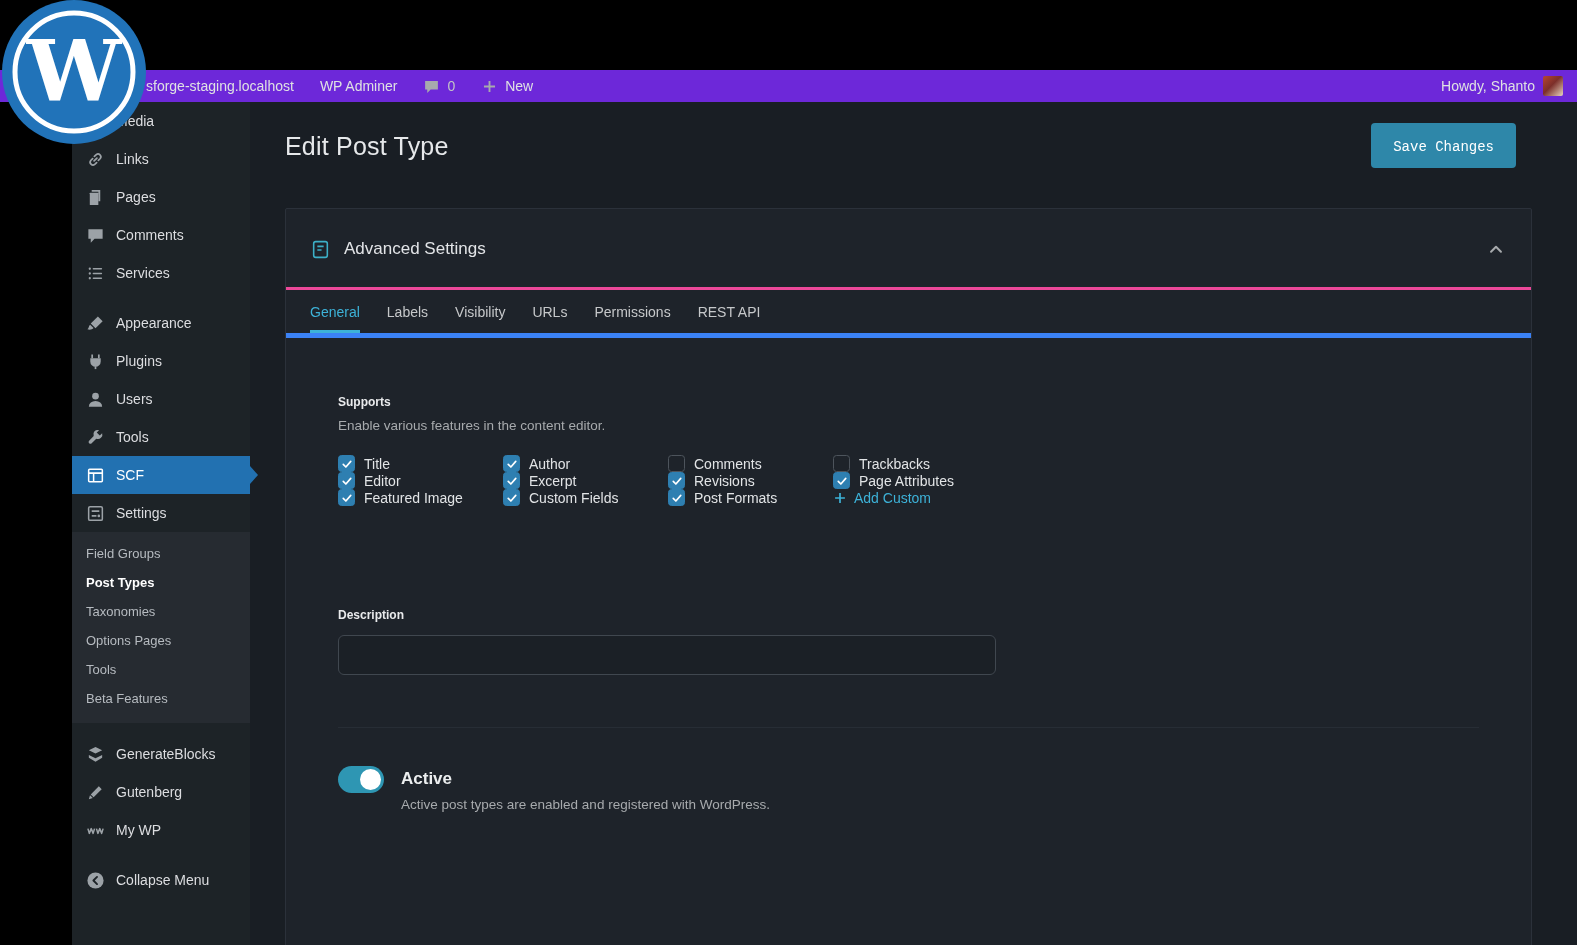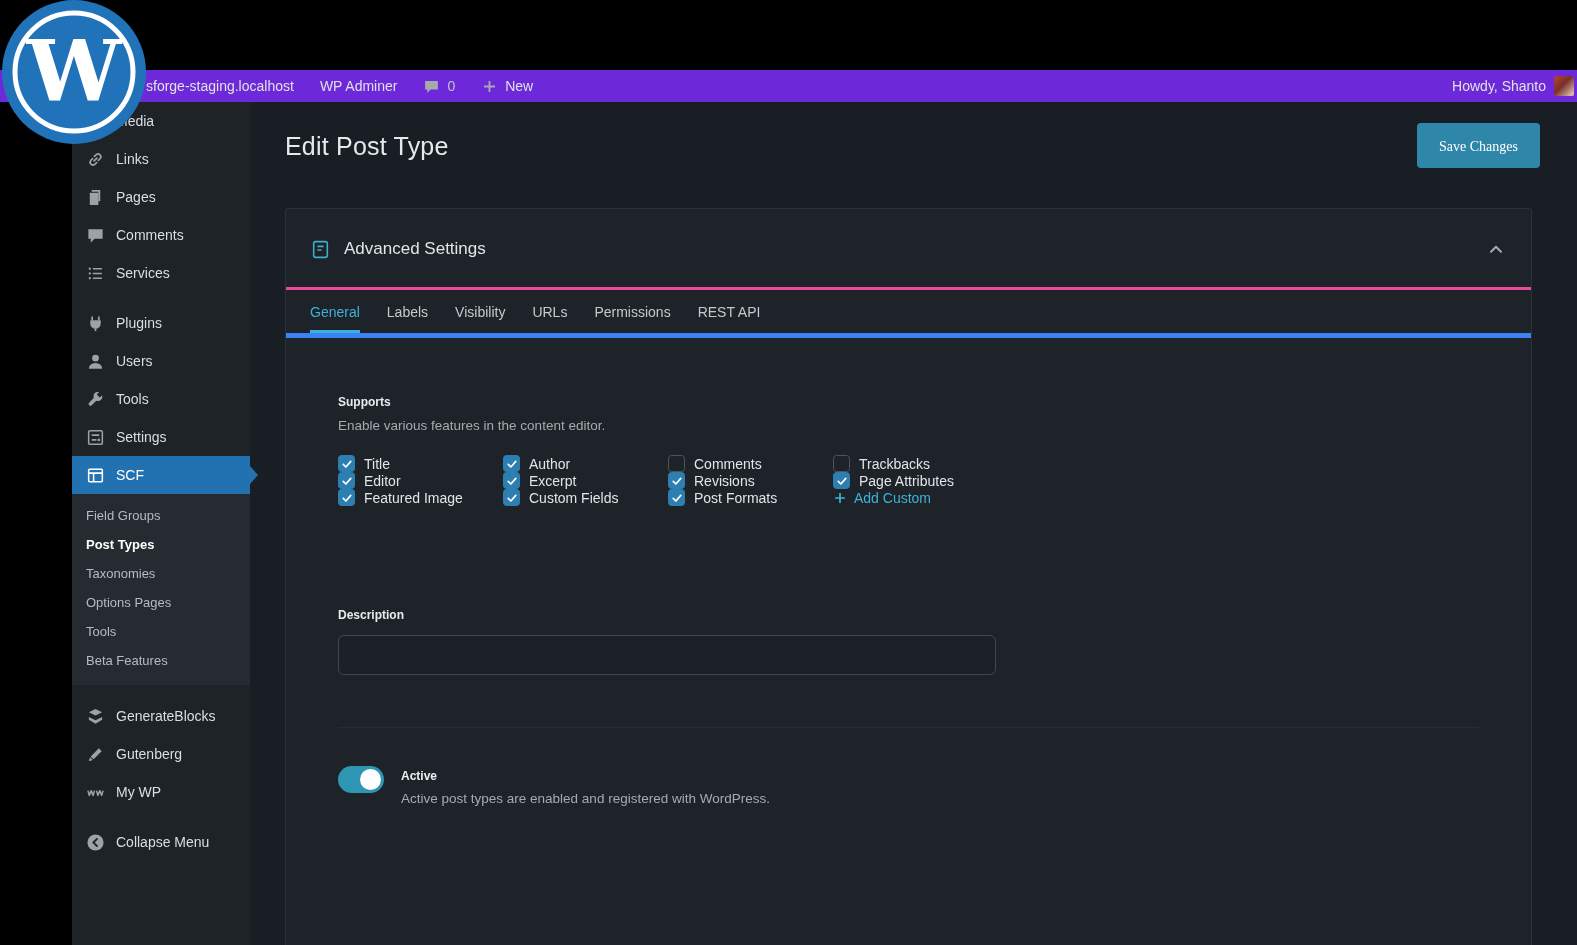--- a/index.html
+++ b/index.html
@@ -13,21 +13,21 @@
   
   .admin-bar {
     position:absolute; top:70px; left:0; width:100%; height:32px;
     background:#6d28d9; color:#dfe1e3; font-size:14px;
     display:flex; align-items:center; z-index:5; padding-left:122px;
   }
   .ab-group { display:flex; align-items:center; gap:7px; margin-right:26px; cursor:pointer; }
   .ab-icon { width:17px; height:17px; color:#a7aaad; display:flex; }
   .ab-icon svg { width:100%; height:100%; }
   .ab-count { color:#c3c4c7; }
-  .ab-right { margin-left:auto; display:flex; align-items:center; gap:8px; padding-right:3px; cursor:pointer;text-align:center; }
+  .ab-right { margin-left:auto; display:flex; align-items:center; gap:8px; padding-right:14px; cursor:pointer;text-align:center; }
   .ab-avatar { width:20px; height:20px; border-radius:2px;
     background:linear-gradient(135deg,#b8452f 0%,#7c2f2a 45%,#e8d6c0 100%); }
 
   
   .wp-logo { position:absolute; top:-3px; left:-2px; width:152px; height:152px; z-index:30; }
 
   
   .sidebar {
     position:absolute; top:102px; left:72px; width:178px; bottom:0;
     background:#1d2327; z-index:4; font-size:14px;
@@ -50,23 +50,23 @@
   .sb-subitem.active { color:#fff; font-weight:bold; }
 
   
   .content {
     position:absolute; top:102px; left:250px; right:0; bottom:0;
     background:#191e24; z-index:1; overflow:hidden;
   }
   .page-header { position:relative; height:106px; padding:30px 45px 0 35px; }
   .page-title { font-size:25px; font-weight:400; color:#e6e8ea; letter-spacing:.2px; }
   .save-btn {
-    position:absolute; top:21px; right:37px; height:45px; padding:16px 22px;
+    position:absolute; top:21px; right:61px; height:45px; padding:16px 22px;
     background:#2e87a9; color:#fff; border:none; border-radius:4px;
-    font-size:14px; font-family:Liberation Serif, serif; cursor:pointer;
+    font-size:14px; font-family:Liberation Mono, monospace; cursor:pointer;
   }
 
   .panel {
     margin:0 45px 0 35px; background:#1e232a;
     border:1px solid #2b313a; border-radius:2px; min-height:760px;
   }
   .panel-header {
     display:flex; align-items:center; gap:13px;
     padding:29px 24px 27px; border-bottom:3px solid #ec4899;
   }
@@ -105,21 +105,21 @@
     background:#1b2026; border:1px solid #40474f; border-radius:6px;
     color:#e2e4e6; padding:0 12px; font-size:14px; font-family:inherit; outline:none;
   }
 
   .active-section {
     margin-top:52px; border-top:1px solid #272d35; padding-top:38px;
     display:flex; align-items:flex-start; gap:17px;
   }
   .toggle { width:46px; height:27px; border-radius:14px; background:#2e96b3; position:relative; cursor:pointer; flex-shrink:0; }
   .toggle .knob { position:absolute; right:3px; top:3px; width:21px; height:21px; border-radius:50%; background:#fff; }
-  .active-title { font-size:12px; font-weight:bold; color:#eceeef; margin-top:3px; }
+  .active-title { font-size:17px; font-weight:bold; color:#eceeef; margin-top:3px; }
   .active-help { margin-top:8px; font-size:13.5px; color:#a7aaad; }
 </style>
 </head>
 <body>
 
 <div class="admin-bar">
   <div class="ab-group">
     <span class="ab-icon">
       <svg viewBox="0 0 20 20" fill="currentColor">
           <path d="M10 2.5 L2.5 9 h2 v8 h4.5 v-5 h2 v5 h4.5 V9 h2 z"></path>
@@ -210,20 +210,29 @@
               <circle cx="4" cy="15" r="1.2"></circle>
               <rect x="7" y="14.2" width="10" height="1.7" rx="0.8"></rect>
             </svg>
           </span>
     <span class="sb-label">Services</span>
   </div>
       </div>
       <div class="sb-section">
         <div class="sb-item">
     <span class="sb-icon">
+            <svg viewBox="0 0 20 20" fill="currentColor">
+              <path d="M12.5 2.5 l5 5 -7.5 7.5 -5 -5 z"></path>
+              <path d="M4.3 11.3 c-1.6 1.4 -1 3.4 -2.8 4.7 2.4 1 5.1 .3 6.4 -1.3 z"></path>
+            </svg>
+          </span>
+    <span class="sb-label">Appearance</span>
+  </div>
+        <div class="sb-item">
+    <span class="sb-icon">
             <svg viewBox="0 0 20 20" fill="none" stroke="currentColor" stroke-width="1.8">
               <path d="M6.5 2.5 v4 M13.5 2.5 v4"></path>
               <path d="M4.5 6.5 h11 v3.5 a5.5 5.5 0 0 1 -11 0 z" fill="currentColor" stroke="none"></path>
               <path d="M10 15 v3"></path>
             </svg>
           </span>
     <span class="sb-label">Plugins</span>
   </div>
         <div class="sb-item">
     <span class="sb-icon">
@@ -235,38 +244,38 @@
     <span class="sb-label">Users</span>
   </div>
         <div class="sb-item">
     <span class="sb-icon">
             <svg viewBox="0 0 20 20" fill="currentColor">
               <path d="M17 5.5 a4.6 4.6 0 0 1 -6.2 5.7 L6 16 a1.9 1.9 0 0 1 -2.7 -2.7 L8.1 8.5 A4.6 4.6 0 0 1 13.8 2.3 L11.3 4.8 l3.2 3.2 2.5 -2.5 z"></path>
             </svg>
           </span>
     <span class="sb-label">Tools</span>
   </div>
+        <div class="sb-item active">
+    <span class="sb-icon">
+            <svg viewBox="0 0 20 20" fill="none" stroke="currentColor" stroke-width="1.6">
+              <rect x="2.8" y="3.5" width="14.4" height="13" rx="1"></rect>
+              <path d="M2.8 7.5 h14.4 M8 7.5 v9"></path>
+            </svg>
+          </span>
+    <span class="sb-label">SCF</span>
+  </div>
         <div class="sb-item">
     <span class="sb-icon">
             <svg viewBox="0 0 20 20" fill="none" stroke="currentColor" stroke-width="1.6">
               <rect x="2.8" y="2.8" width="14.4" height="14.4" rx="1.5"></rect>
               <path d="M6 7.5 h8 M6 12.5 h5"></path>
               <circle cx="13.5" cy="12.5" r="1.4" fill="currentColor" stroke="none"></circle>
             </svg>
           </span>
     <span class="sb-label">Settings</span>
-  </div>
-        <div class="sb-item active">
-    <span class="sb-icon">
-            <svg viewBox="0 0 20 20" fill="none" stroke="currentColor" stroke-width="1.6">
-              <rect x="2.8" y="3.5" width="14.4" height="13" rx="1"></rect>
-              <path d="M2.8 7.5 h14.4 M8 7.5 v9"></path>
-            </svg>
-          </span>
-    <span class="sb-label">SCF</span>
   </div>
         <div class="sb-submenu">
           <div class="sb-subitem">Field Groups</div>
           <div class="sb-subitem active">Post Types</div>
           <div class="sb-subitem">Taxonomies</div>
           <div class="sb-subitem">Options Pages</div>
           <div class="sb-subitem">Tools</div>
           <div class="sb-subitem">Beta Features</div>
         </div>
       </div>

